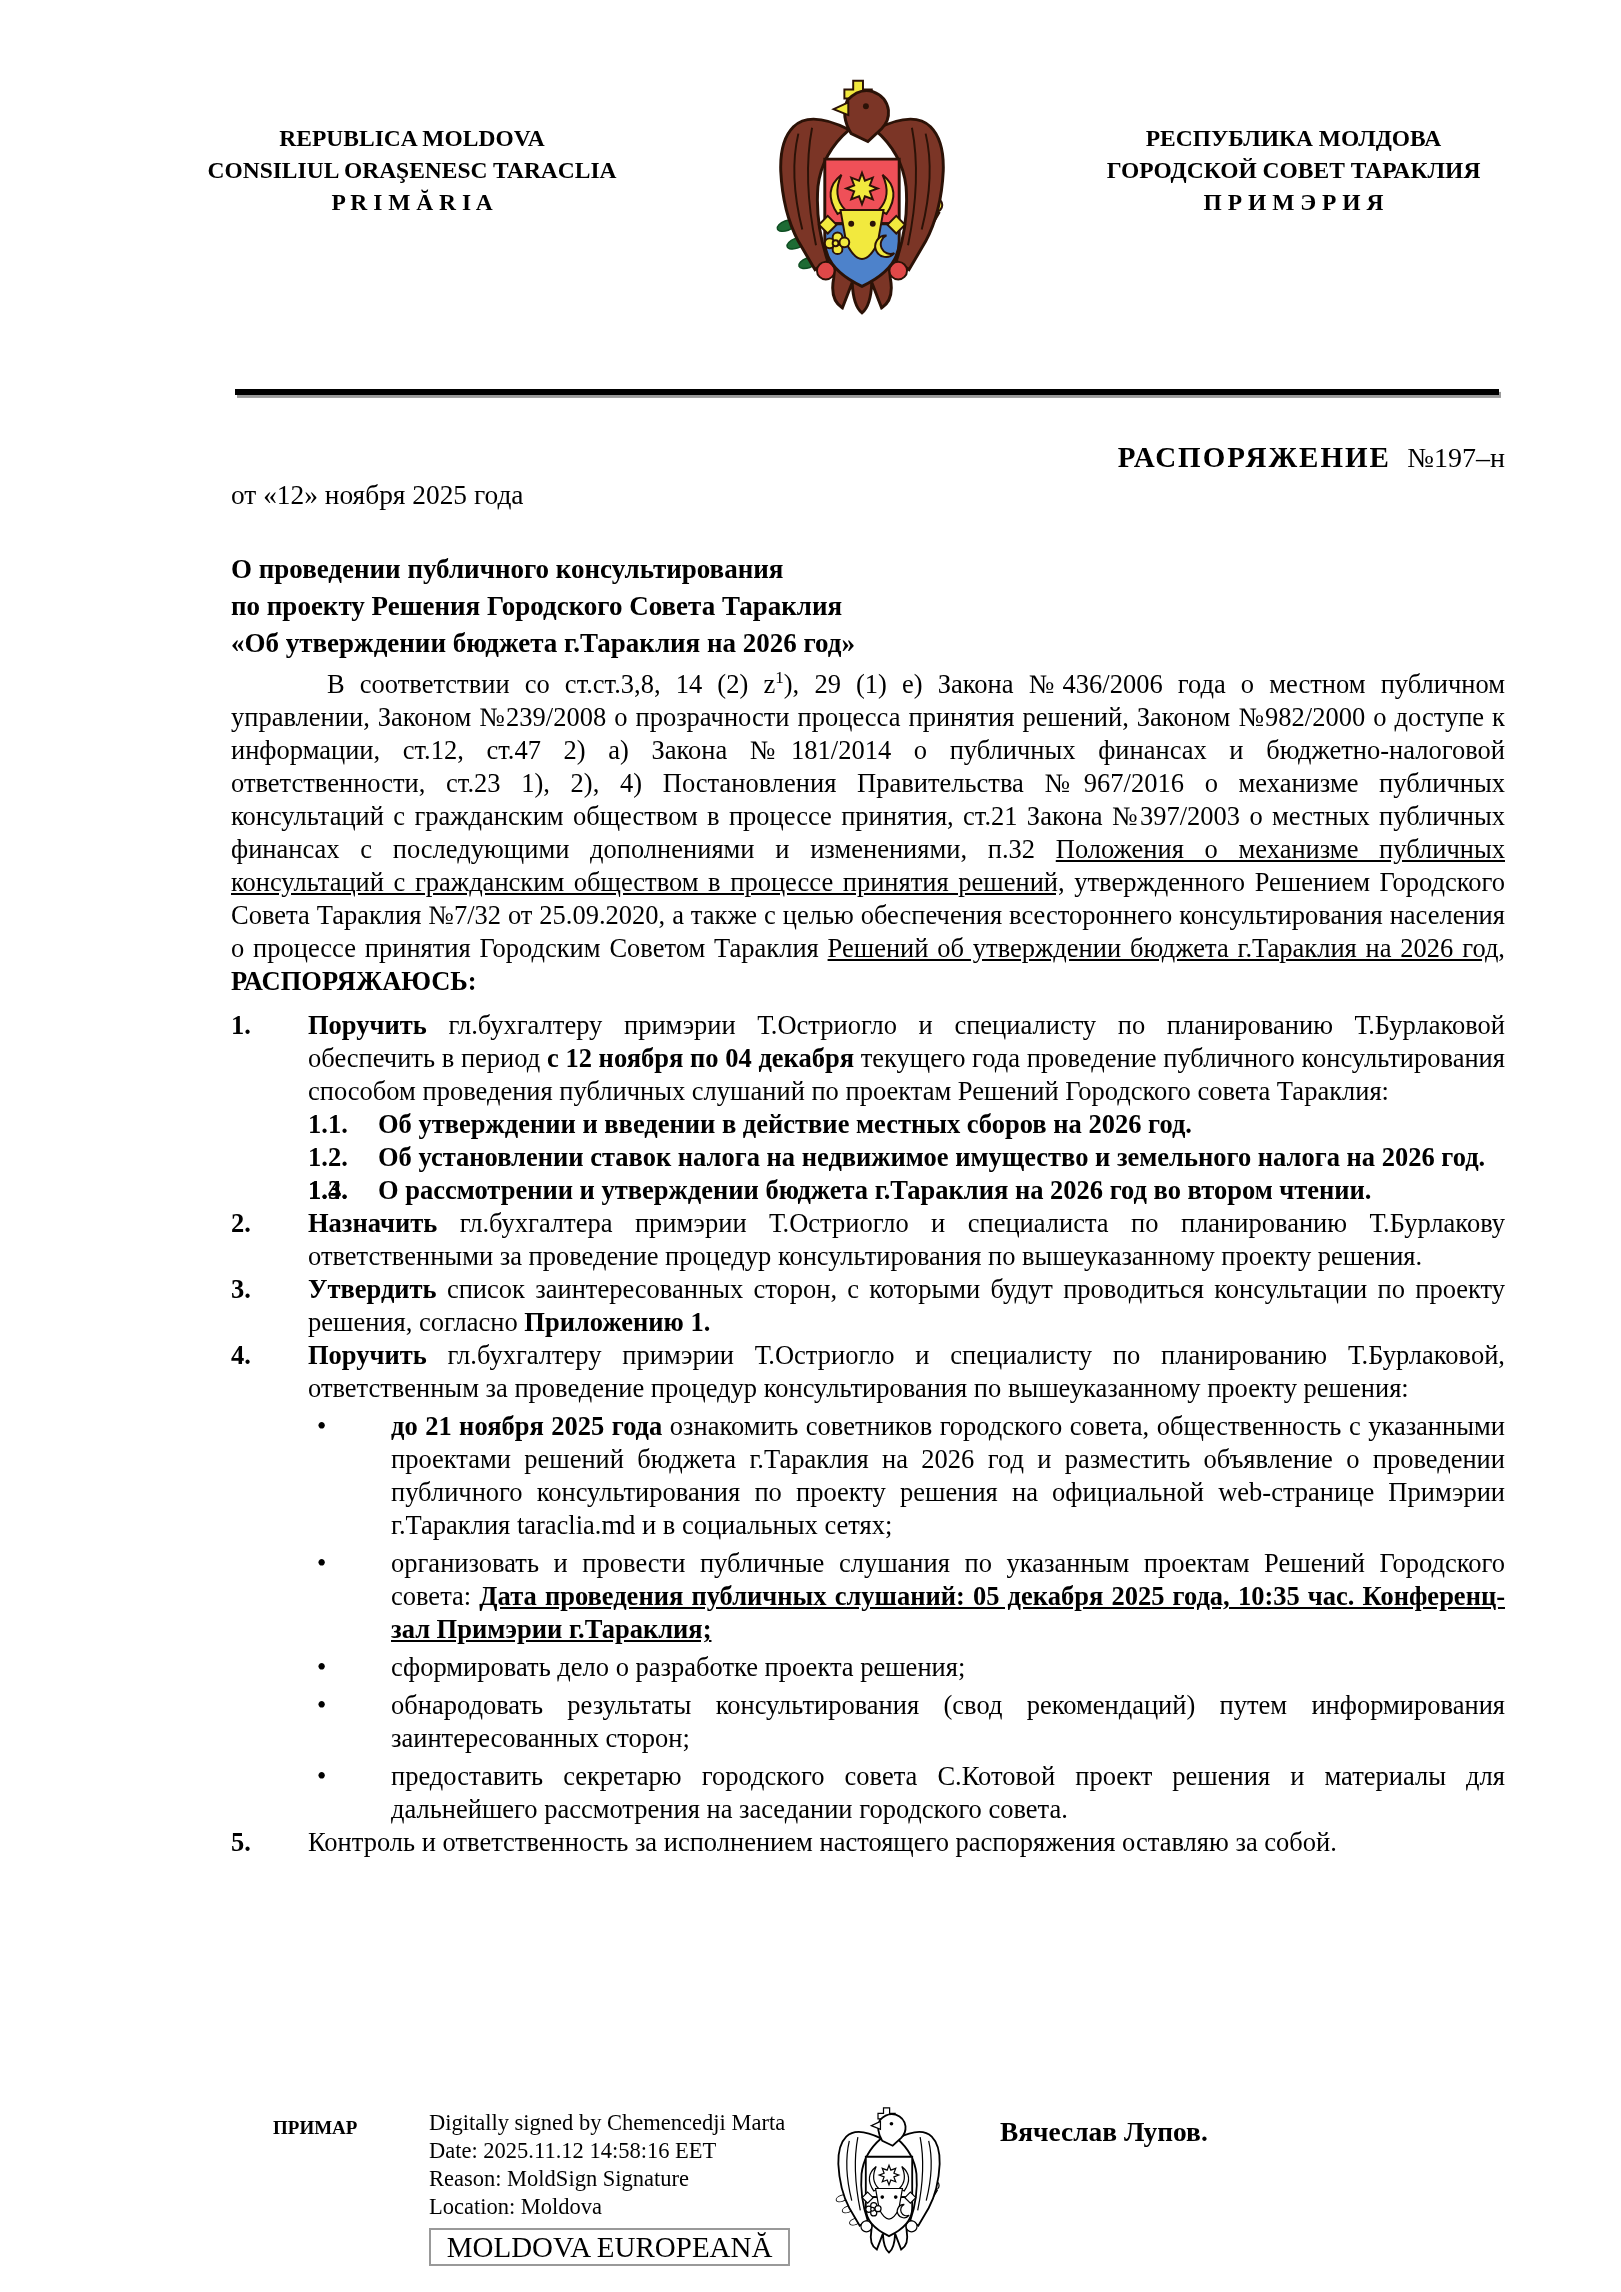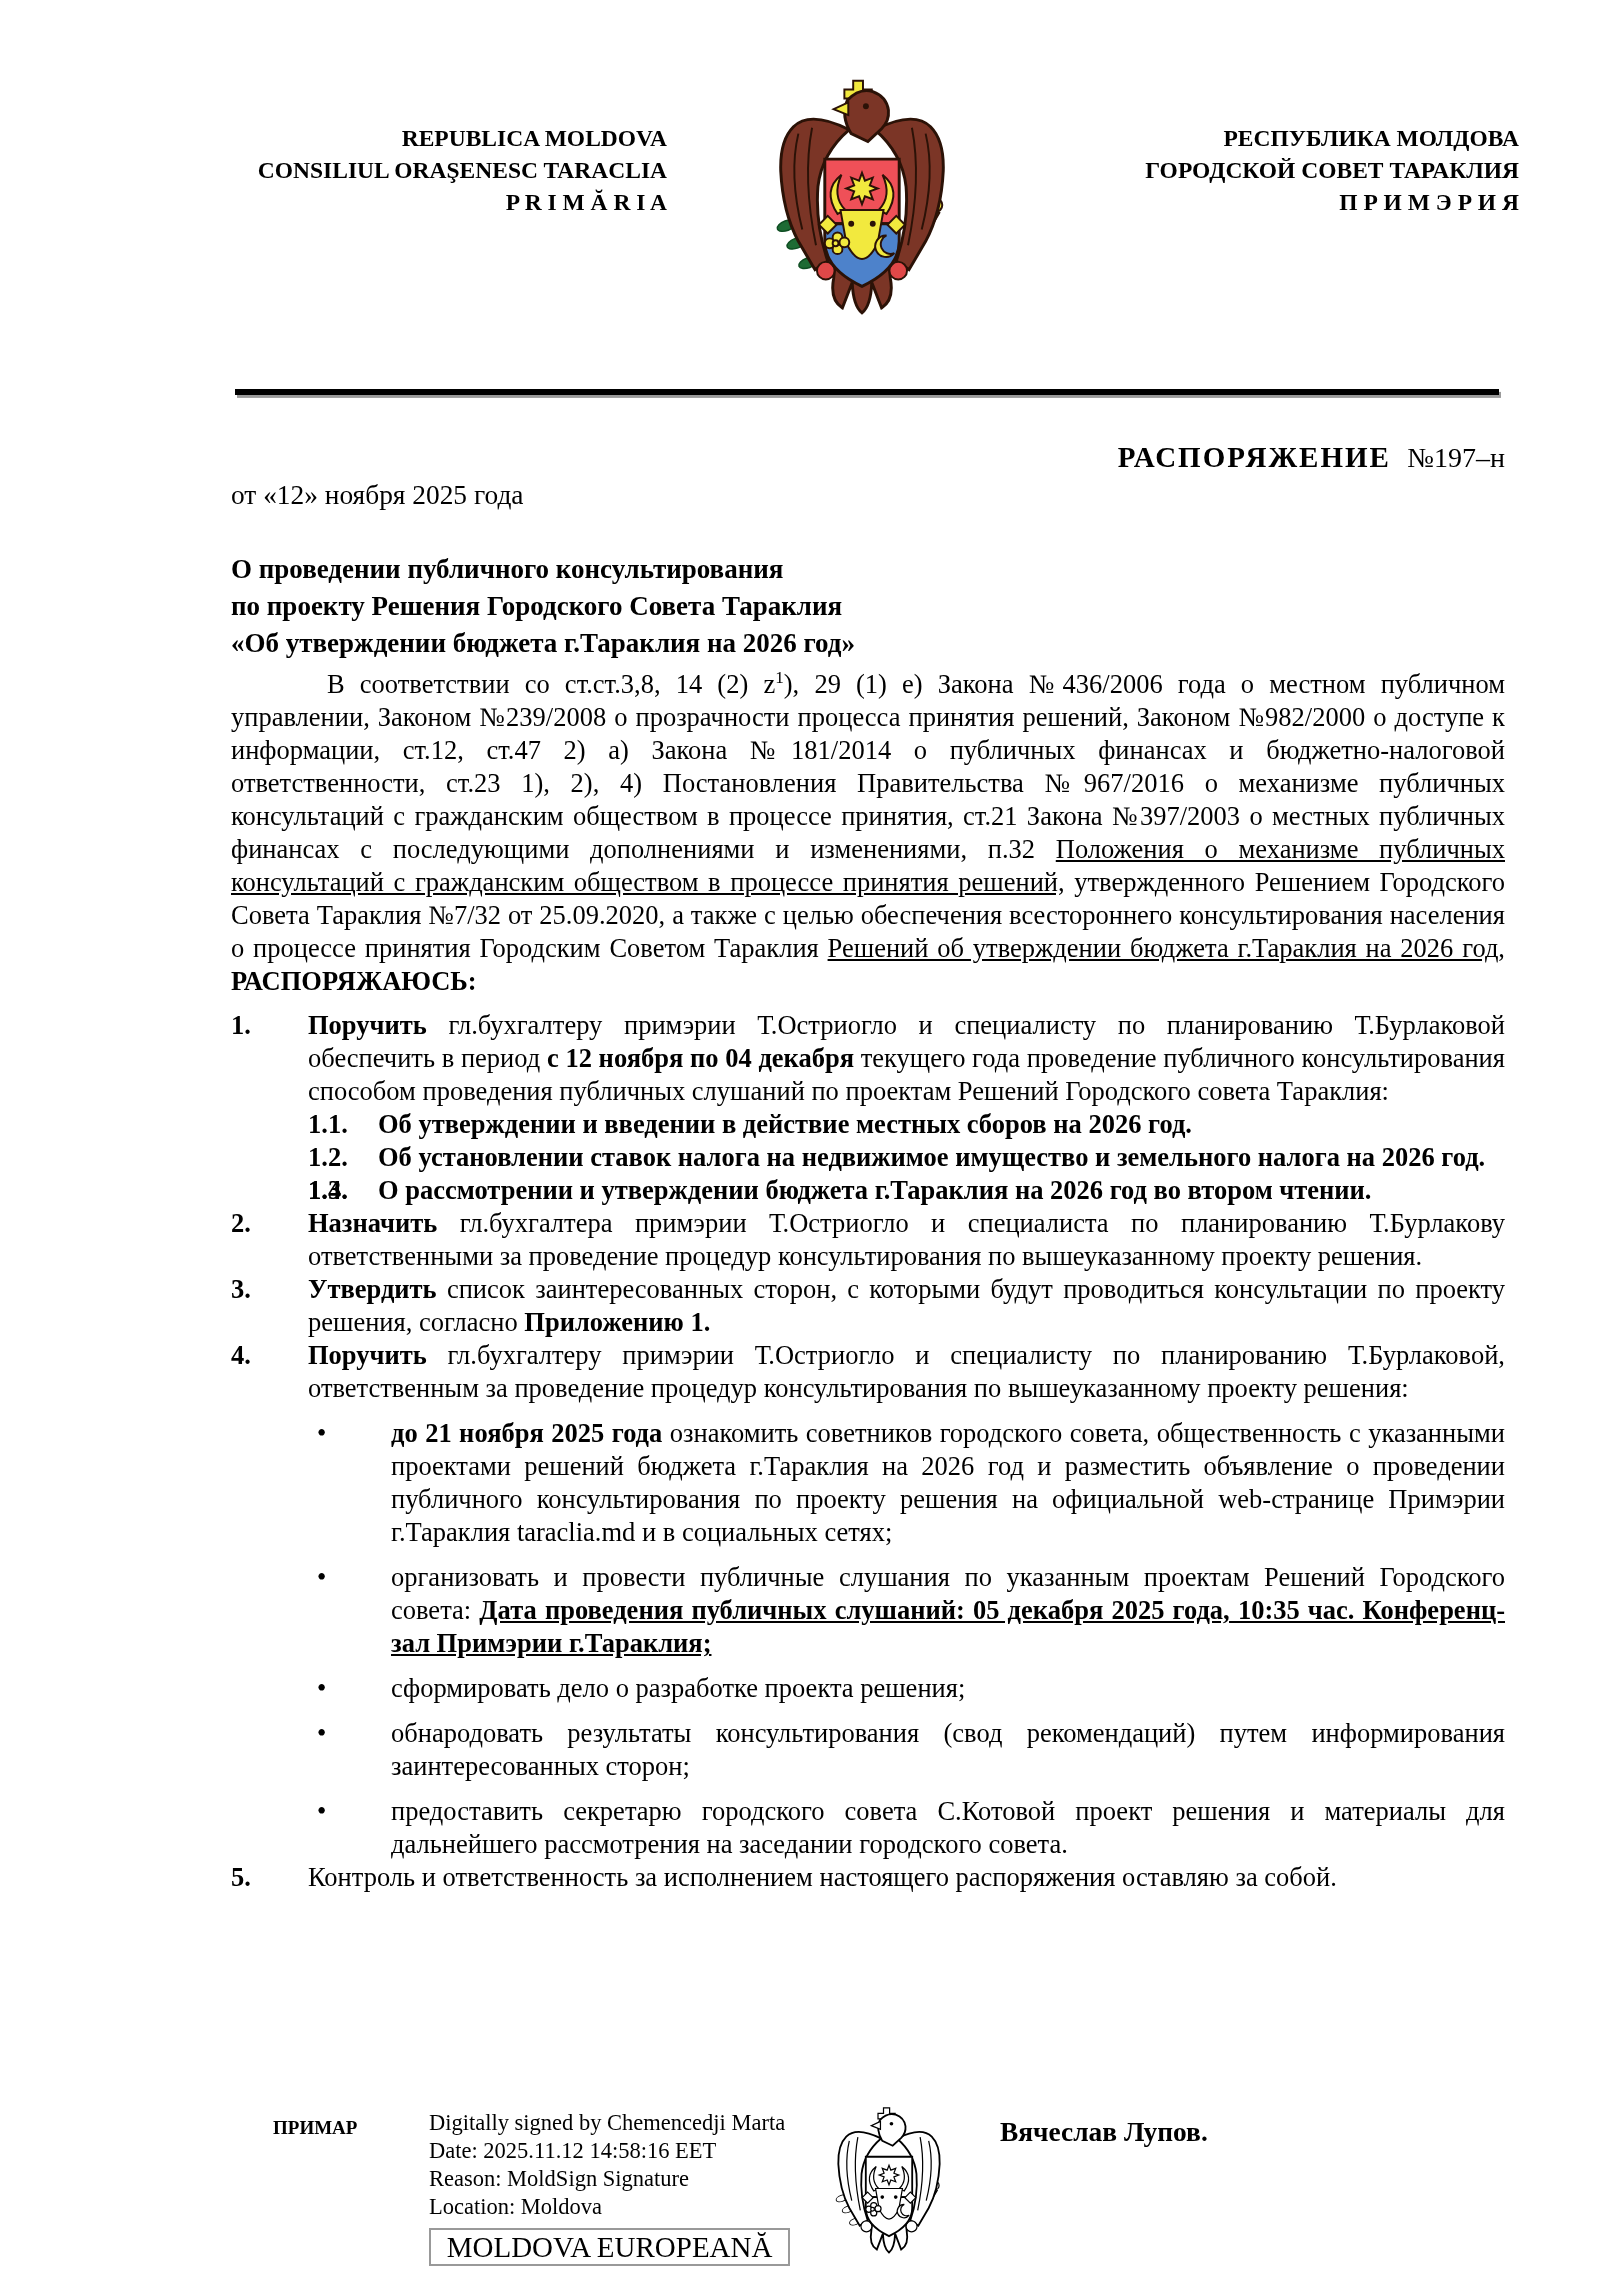--- a/index.html
+++ b/index.html
@@ -1,20 +1,20 @@
 <!DOCTYPE html>
 <html><head>
 <meta charset="utf-8">
 <style>
   html,body{margin:0;padding:0;background:#fff;}
   .page{position:relative;width:1621px;height:2293px;background:#fff;overflow:hidden;
         font-family:"Liberation Serif","DejaVu Serif",serif;color:#000;}
 
   
-  .hdr-block{position:absolute;top:122px;text-align:right;font-weight:bold;
+  .hdr-block{position:absolute;top:122px;text-align:center;font-weight:bold;
              font-size:23.5px;line-height:32px;white-space:nowrap;}
   .hdr-left{left:157px;width:510px;}
   .hdr-right{left:1068px;width:451px;}
   .emblem{position:absolute;left:769px;top:74px;width:186px;height:272px;}
 
   .rule{position:absolute;top:389px;left:235px;width:1264px;height:5.9px;background:#000;
         box-shadow:2px 2.9px 0 #9a9a9a;}
 
   
   .doc-body{position:absolute;left:231px;top:431px;width:1274px;font-size:26.5px;line-height:33px;}
@@ -29,21 +29,21 @@
   .b{font-weight:bold;}
   .u{text-decoration:underline;}
   .bu{font-weight:bold;text-decoration:underline;}
   sup{font-size:0.65em;line-height:0;}
 
   .list{margin-top:11.8px;}
   .li{position:relative;padding-left:77px;text-align:justify;}
   .li .num{position:absolute;left:0;font-weight:bold;}
   .li.sub{padding-left:147px;}
   .li.sub .num{left:77px;}
-  .li.bul{padding-left:160px;margin-top:12px;}
+  .li.bul{padding-left:160px;margin-top:5px;}
   .li.bul::before{content:"\2022";position:absolute;left:86px;}
 
   
   .f-role{position:absolute;left:273px;top:2117px;font-weight:bold;font-size:19px;}
   .f-sig{position:absolute;left:429px;top:2109px;font-size:22.5px;line-height:28px;}
   .f-stamp{display:inline-block;margin-top:6.9px;border:2px solid #999;padding:2.9px 15.7px;font-size:29px;}
   .f-arms{position:absolute;left:831px;top:2105px;width:116px;height:167px;}
   .f-name{position:absolute;left:1000px;top:2117px;font-weight:bold;font-size:27.4px;}
 
   

